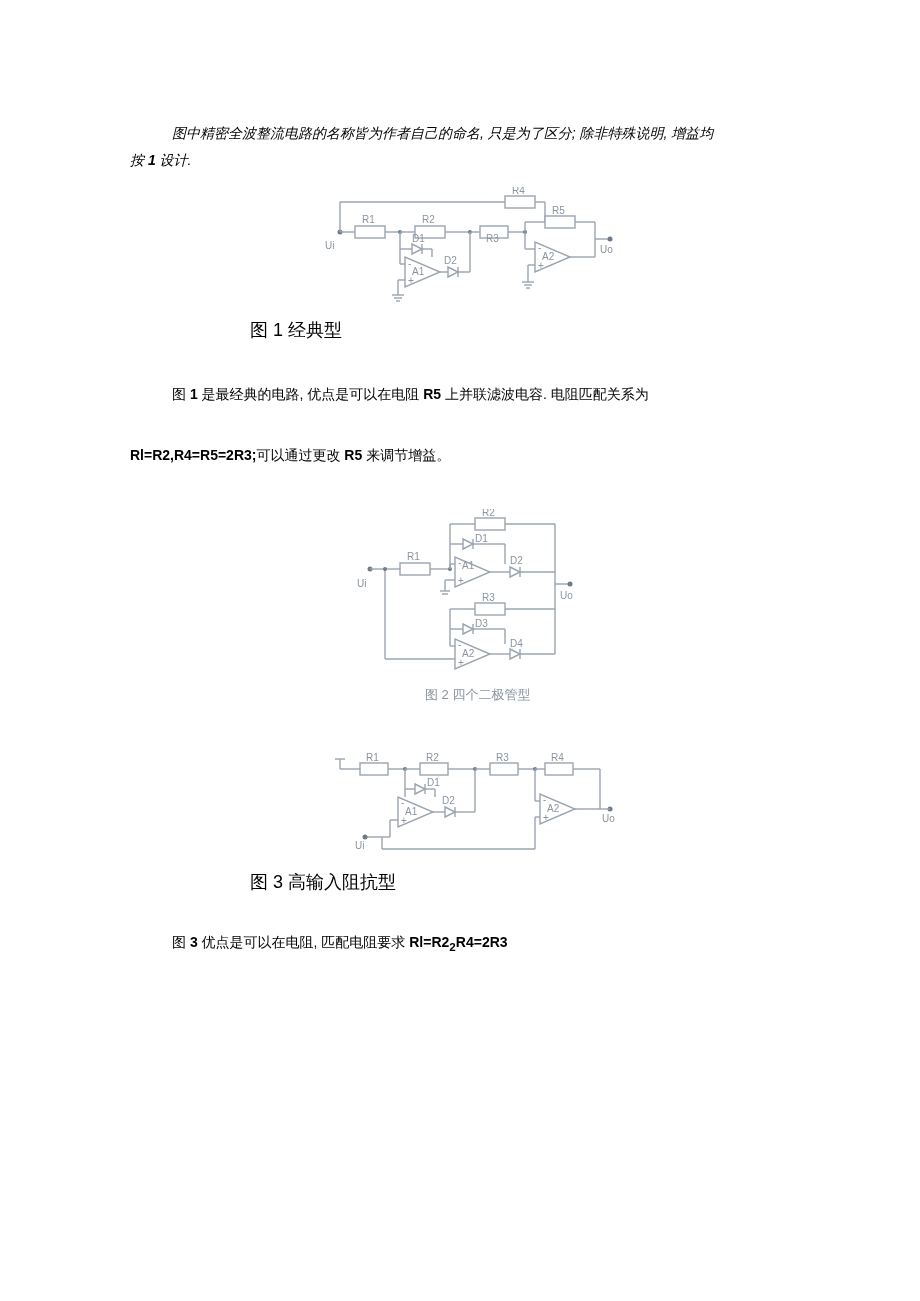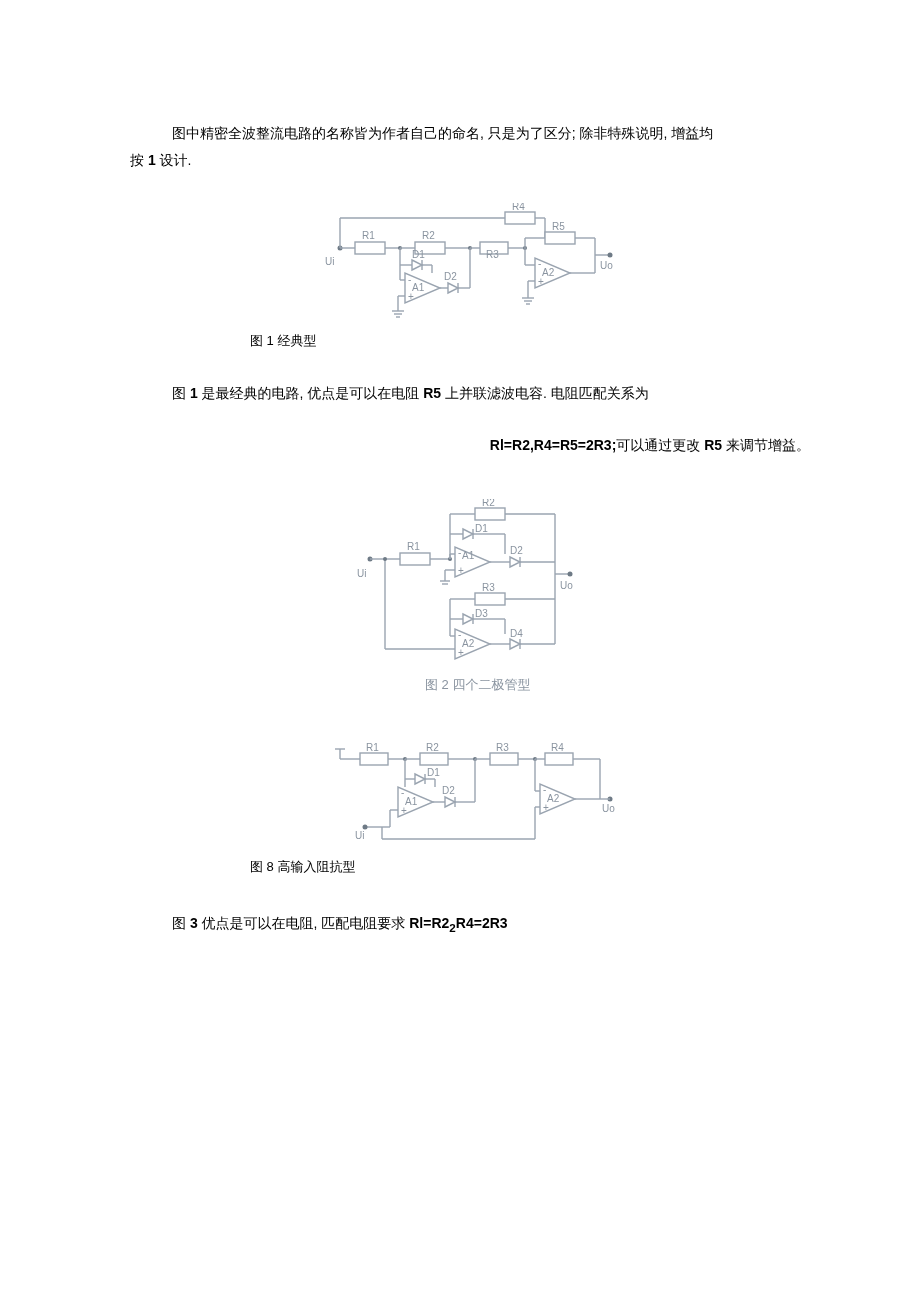--- a/index.html
+++ b/index.html
@@ -10,41 +10,41 @@
     color: #000;
     width: 920px;
   }
   .page {
     padding: 120px 110px 60px 130px;
     font-size: 14px;
     line-height: 1.9;
   }
   .intro {
     text-indent: 3em;
-    margin-bottom: 30px;
+    margin-bottom: 14px;
+    font-style: italic;
   }
   .figure-block {
     margin: 10px 0 6px 0;
     display: flex;
     justify-content: center;
   }
   .caption {
-    font-size: 13px;
+    font-size: 18px;
     margin: 0 0 24px 0;
   }
   .caption-left {
     padding-left: 120px;
   }
   .para {
     text-indent: 3em;
-    margin: 26px 0;
+    margin: 34px 0;
   }
   .formula {
     margin: 18px 0 40px 0;
-    text-align: right;
   }
   .bold { font-weight: 700; }
 
   
   svg { display: block; }
   .wire { stroke: #9aa4b0; stroke-width: 1.4; fill: none; }
   .box  { stroke: #9aa4b0; stroke-width: 1.4; fill: #fff; }
   .dot  { fill: #6e7a86; }
   .lbl  { font: 10px sans-serif; fill: #8a94a0; }
   .diode-body { stroke: #9aa4b0; stroke-width: 1.4; fill: #fff; }
@@ -305,19 +305,19 @@
       <line class="wire" x1="215" y1="100" x2="215" y2="68"></line>
         <line class="wire" x1="215" y1="68" x2="220" y2="68"></line>
 
       <line class="wire" x1="255" y1="60" x2="280" y2="60"></line>
       <line class="wire" x1="280" y1="60" x2="280" y2="20"></line>
       <circle class="dot" cx="290" cy="60" r="2.5"></circle>
       <line class="wire" x1="280" y1="60" x2="290" y2="60"></line>
       <text class="lbl" x="282" y="73">Uo</text>
     </svg>
   </div>
-  <div class="caption caption-left">图 8 高输入阻抗型</div>
+  <div class="caption caption-left">图 3 高输入阻抗型</div>
 
   <div class="para" style="margin-top:30px">
     <span>图 </span><span class="bold">3</span><span> 优点是可以在电阻, 匹配电阻要求 </span><span class="bold">Rl=R2</span><sub class="bold">2</sub><span class="bold">R4=2R3</span>
   </div>
 
 </div>
 
 </body></html>

